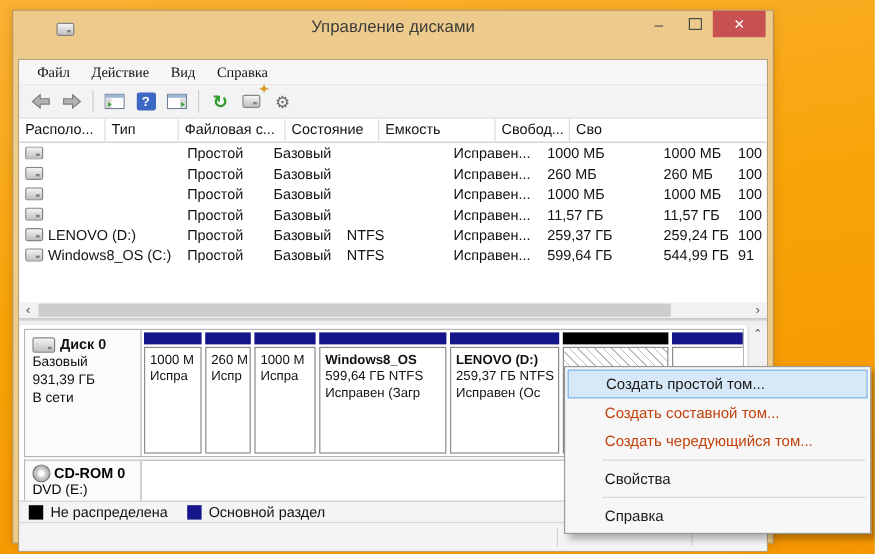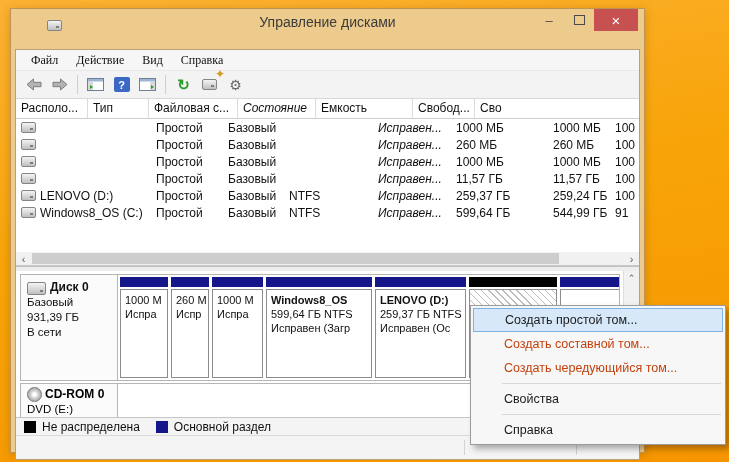--- a/index.html
+++ b/index.html
@@ -40,35 +40,35 @@
   .cd-ico{display:inline-block;width:13px;height:13px;border-radius:50%;
     background:radial-gradient(circle,#ffffff 18%,#d2d2d2 40%,#949494 95%);border:1px solid #777;margin-right:3px;vertical-align:-3px;flex:none;}
 
   
   .listpane{position:relative;height:166px;background:#fff;border-bottom:1px solid #c8c8c8;font-size:12px;color:#111;}
   .thead{display:flex;height:19px;border-bottom:1px solid #cdcdcd;background:#fff;}
   .th{box-sizing:border-box;border-right:1px solid #dcdcdc;padding:2px 0 0 5px;white-space:nowrap;overflow:hidden;}
   .trow{display:flex;height:17px;align-items:center;}
   .tc{box-sizing:border-box;padding-left:5px;white-space:nowrap;overflow:hidden;}
   .c0{width:135px;display:flex;align-items:center;}
-  .c1{width:72px;}.c2{width:61px;}.c3{width:89px;}.c4{width:78px;font-style:italic;}.c5{width:97px;}.c6{width:62px;}
+  .c1{width:72px;}.c2{width:61px;}.c3{width:89px;}.c4{width:78px;}.c5{width:97px;}.c6{width:62px;}
   .c7{flex:1;}
   .hscroll{position:absolute;left:0;right:0;bottom:0;height:13px;background:#f1f1f1;}
   .hs-arrow{position:absolute;top:0;width:15px;height:13px;display:flex;align-items:center;justify-content:center;font-size:11px;color:#555;}
   .hs-thumb{position:absolute;left:16px;top:1px;height:11px;width:calc(100% - 96px);background:#cdcdcd;}
 
   .splitter{height:4px;background:#ededed;border-top:1px solid #c2c2c2;}
 
   
   .graphpane{position:relative;height:146px;background:#fff;}
   .vscroll{position:absolute;right:0;top:0;bottom:0;width:15px;background:#f1f1f1;border-left:1px solid #ddd;}
   .vs-up{height:14px;display:flex;align-items:center;justify-content:center;font-size:9px;color:#555;}
   .disk-row{position:absolute;left:4px;right:19px;top:3px;height:105px;border:1px solid #b5b5b5;display:flex;}
   .disk-label{width:97px;box-sizing:border-box;border-right:1px solid #b5b5b5;background:#fbfbfb;padding:5px 4px 0 6px;font-size:11.5px;line-height:15px;color:#111;}
-  .disk-label .dn{font-weight:bold;font-size:12px;display:flex;align-items:flex-end;}
+  .disk-label .dn{font-weight:bold;font-size:12px;display:flex;align-items:center;}
   .parts{flex:1;display:flex;gap:3px;padding:2px 2px;overflow:hidden;}
   .part{flex:none;display:flex;flex-direction:column;}
   .band{height:10px;margin-bottom:2px;}
   .pbody{flex:1;border:1px solid #8c8c8c;background:#fff;padding:3px 3px 0 4px;font-size:11px;line-height:14px;overflow:hidden;white-space:nowrap;color:#111;}
   .pbody .b{font-weight:bold;}
   .pbody.hatch{background:repeating-linear-gradient(45deg,#ffffff 0 4px,#bdbdbd 4px 5px);}
   .cdrom-row{position:absolute;left:4px;right:19px;top:112px;bottom:0;border:1px solid #b5b5b5;border-bottom:none;display:flex;}
   .cdrom-label{width:97px;box-sizing:border-box;border-right:1px solid #b5b5b5;background:#fbfbfb;padding:3px 4px 0 6px;font-size:11.5px;line-height:15px;}
   .cdrom-label .dn{font-weight:bold;font-size:12px;display:flex;align-items:center;}
 

